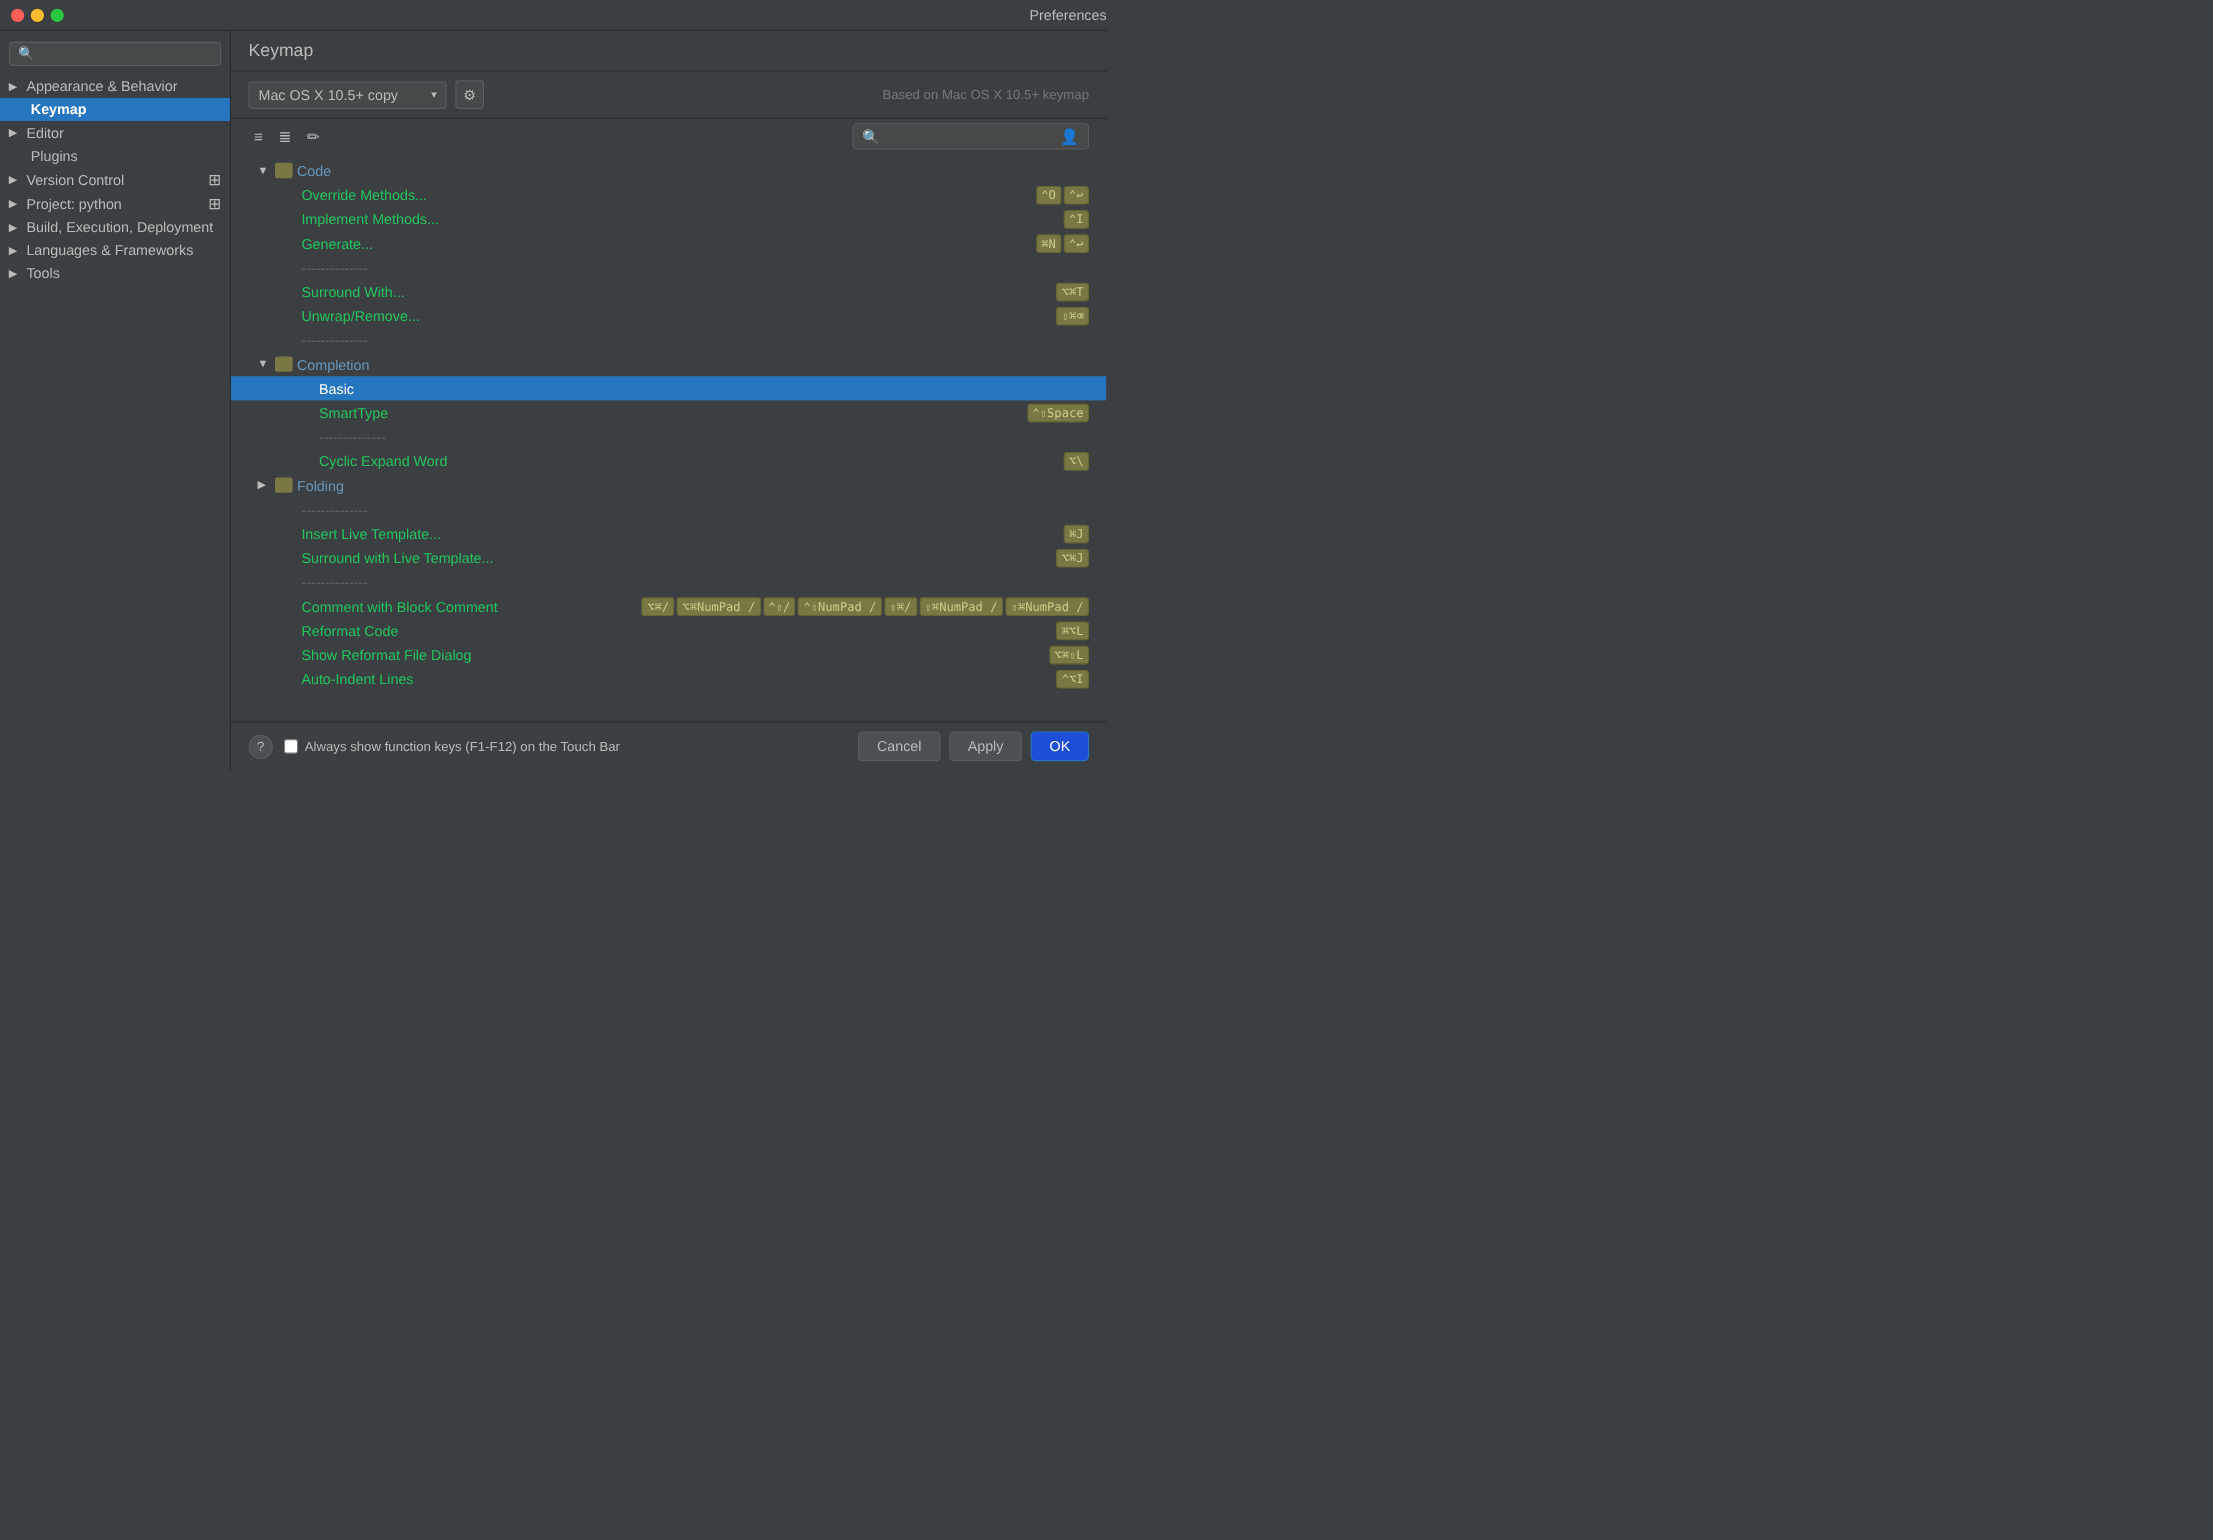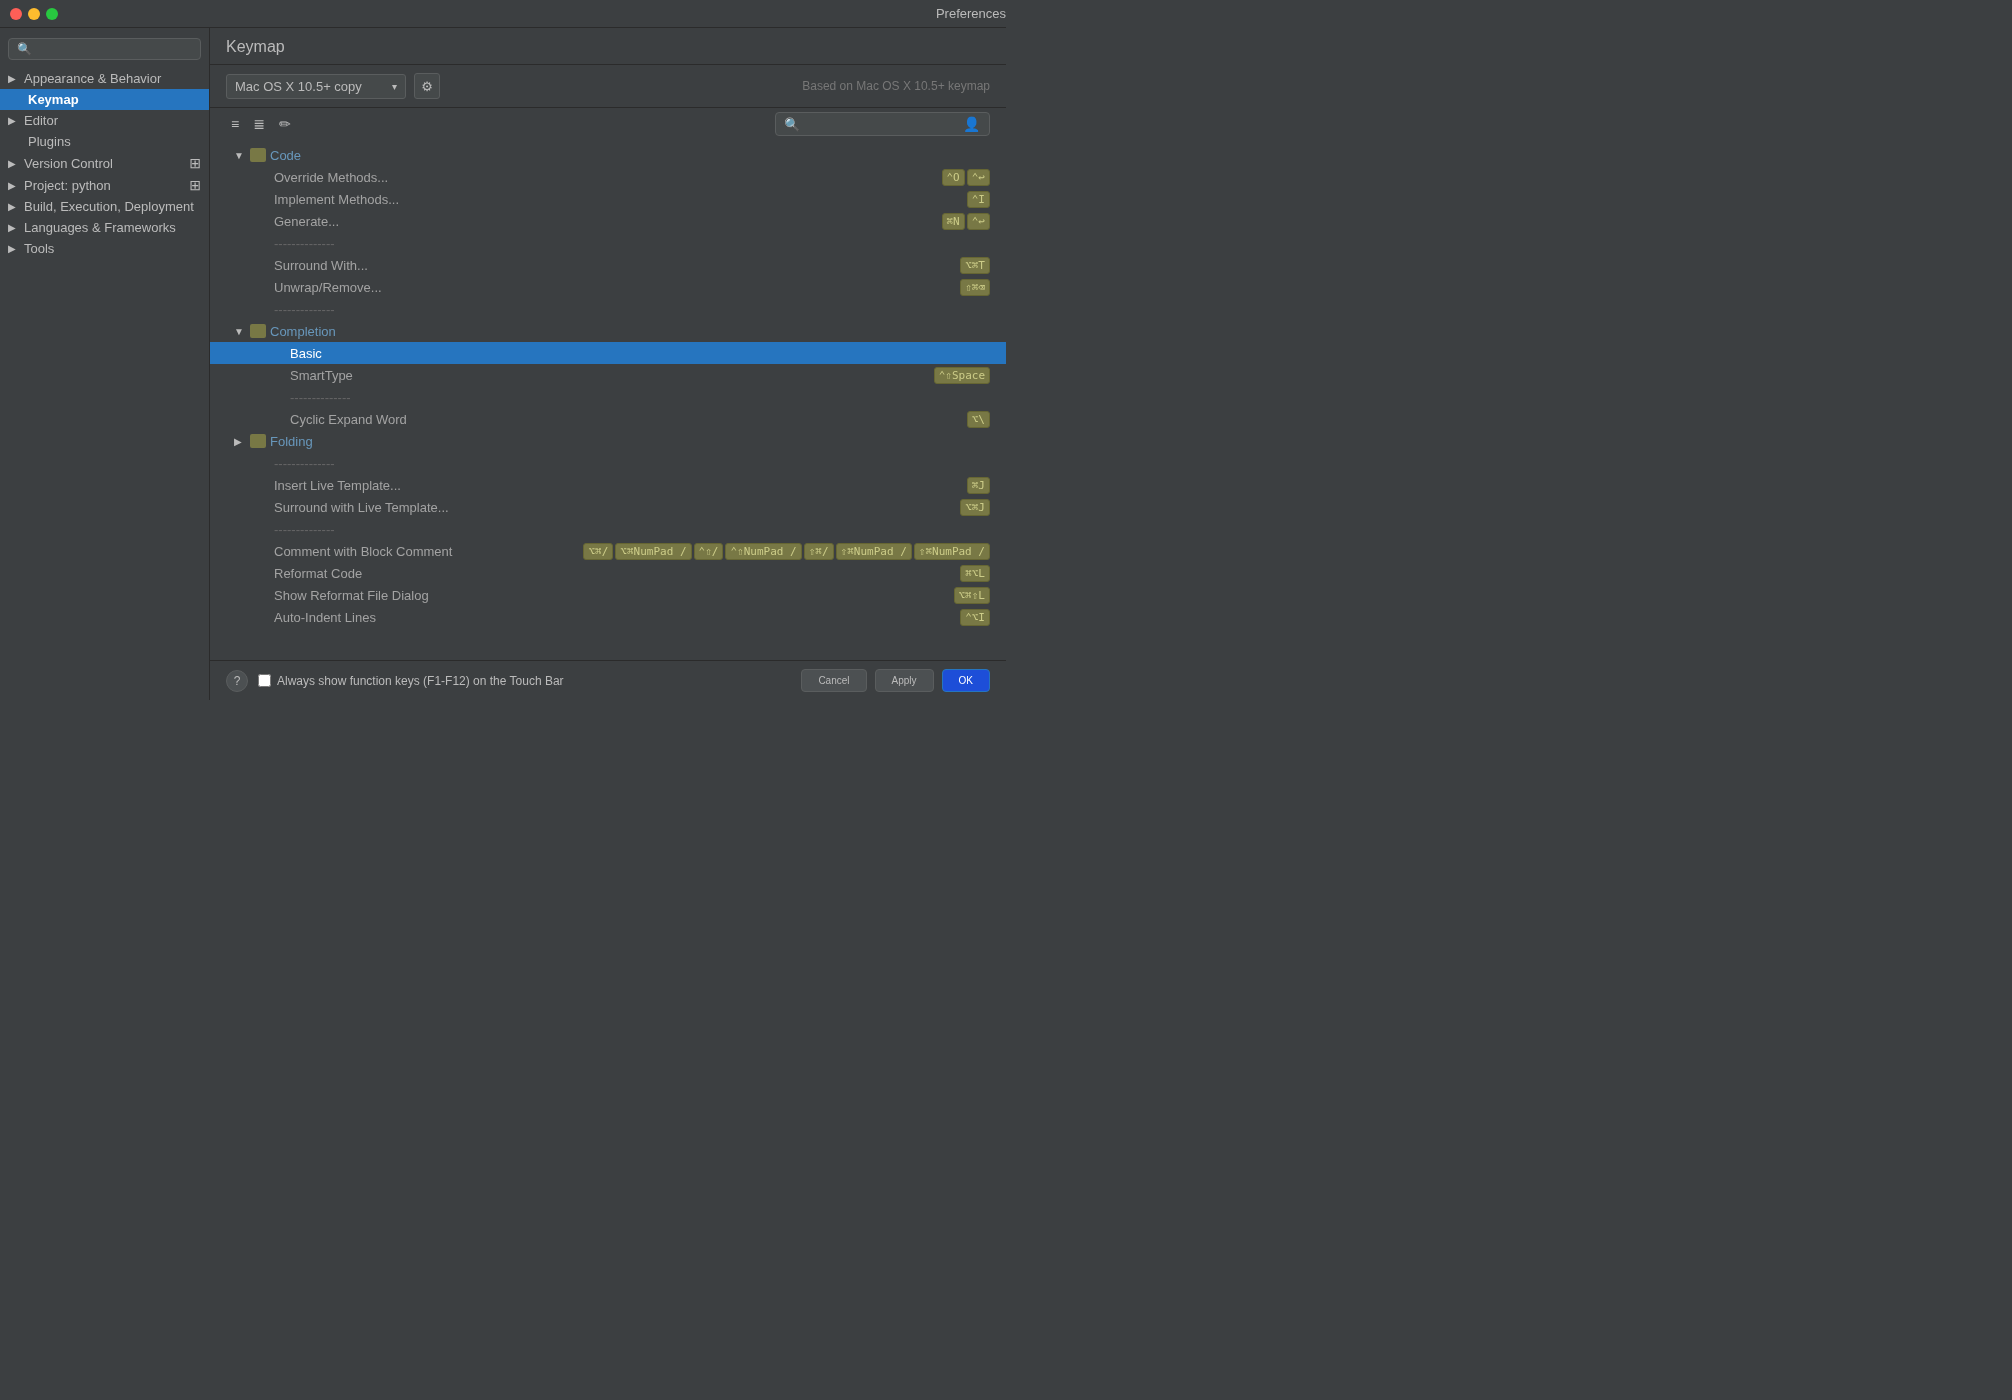--- a/index.html
+++ b/index.html
@@ -219,21 +219,21 @@
       border-radius: 2px;
       display: inline-flex;
       align-items: center;
       justify-content: center;
       margin-right: 4px;
       flex-shrink: 0;
       font-size: 10px;
     }
     .tree-label {
       flex: 1;
-      color: #a3a3a3;
+      color: #22c55e;
     }
     .tree-label.folder-label {
       color: #6897bb;
     }
     .tree-shortcuts {
       display: flex;
       gap: 2px;
       flex-shrink: 0;
     }
     .shortcut-badge {
@@ -261,21 +261,21 @@
     }
     .bottom-buttons {
       display: flex;
       gap: 8px;
     }
     .btn {
       padding: 5px 16px;
       border-radius: 4px;
       border: 1px solid #5a5d5e;
       cursor: pointer;
-      font-size: 10px;
+      font-size: 13px;
     }
     .btn-default {
       background: #4c5052;
       color: #bbbbbb;
     }
     .btn-primary {
       background: #1d4ed8;
       border-color: #2675bf;
       color: #ffffff;
     }

